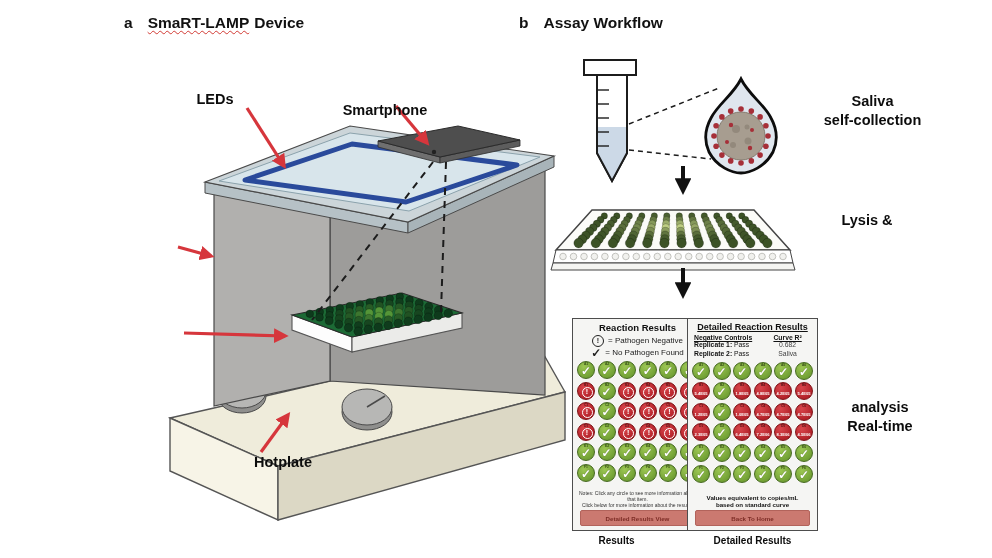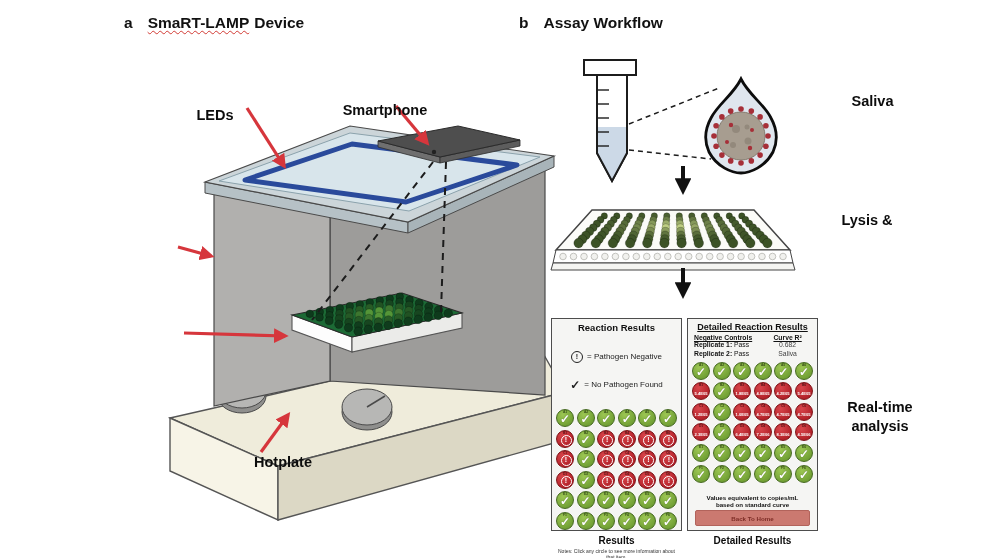--- a/index.html
+++ b/index.html
@@ -8,21 +8,21 @@
   #scene{position:absolute;left:0;top:0;z-index:1;}
   .panel-title{position:absolute;top:14px;z-index:2;font-size:15.5px;font-weight:bold;display:flex;}
   .panel-letter{margin-right:15px;}
   .squiggle{text-decoration:underline;text-decoration-style:wavy;text-decoration-color:#d23b35;
             text-decoration-thickness:1px;text-underline-offset:2px;}
   .title-rest{margin-left:5px;}
   .dev-label{position:absolute;z-index:2;font-weight:bold;font-size:14.5px;line-height:1.3;text-align:center;color:#0c0c0c;}
   
   .screen{position:absolute;top:318px;width:131px;height:213px;background:#f5f5f3;border:1.5px solid #4d4d4d;
           box-sizing:border-box;z-index:2;display:flex;flex-direction:column;padding:2px 2px;}
-  #screen-results{left:551px;gap:16px;}
+  #screen-results{left:572px;}
   #screen-detailed{left:687px;}
   .screen-title{font-weight:bold;font-size:9.5px;text-align:center;margin:1px 0 1px;}
   .screen-title.underlined{text-decoration:underline;font-size:9px;}
   .legend-row{display:flex;align-items:center;justify-content:center;gap:4px;font-size:8px;margin:0.5px 0;color:#222;}
   .alert-legend-ic{width:10px;height:10px;border:1.3px solid #222;border-radius:50%;font-size:7px;font-weight:bold;
                    text-align:center;line-height:9px;flex:0 0 auto;}
   .check-legend-ic{font-size:12px;font-weight:bold;line-height:10px;flex:0 0 auto;}
   .hdr-row{display:grid;grid-template-columns:60% 40%;font-size:6.8px;font-weight:bold;padding:0 4px;margin-top:1px;}
   .hdr-row span{text-decoration:underline;}
   .hdr-row .right{text-align:center;}
@@ -374,33 +374,34 @@
 
   <div class="panel-title" style="left:124px;">
     <span class="panel-letter">a</span>
     <span><span class="squiggle">SmaRT-LAMP</span><span class="title-rest">Device</span></span>
   </div>
   <div class="panel-title" style="left:519px;">
     <span class="panel-letter">b</span>
     <span>Assay Workflow</span>
   </div>
 
-  <div class="dev-label" style="left:180px;top:106px;width:70px;">LEDs</div>
+  <div class="dev-label" style="left:180px;top:90px;width:70px;">LEDs</div>
   <div class="dev-label" style="left:325px;top:101px;width:120px;">Smartphone</div>
   <div class="dev-label" style="left:228px;top:453px;width:110px;">Hotplate</div>
 
   <div class="dev-label" style="left:800px;top:92px;width:145px;">
     <div>Saliva</div>
+    <div>self-collection</div>
   </div>
   <div class="dev-label" style="left:802px;top:211px;width:130px;">
     <div>Lysis &amp;</div>
   </div>
   <div class="dev-label" style="left:815px;top:398px;width:130px;">
+    <div>analysis</div>
     <div>Real-time</div>
-    <div>analysis</div>
   </div>
 
   <div class="screen" id="screen-results">
     <div class="screen-title">Reaction Results</div>
     <div class="legend-row">
       <span class="alert-legend-ic">!</span>
       <span>= Pathogen Negative</span>
     </div>
     <div class="legend-row">
       <span class="check-legend-ic">✓</span>

